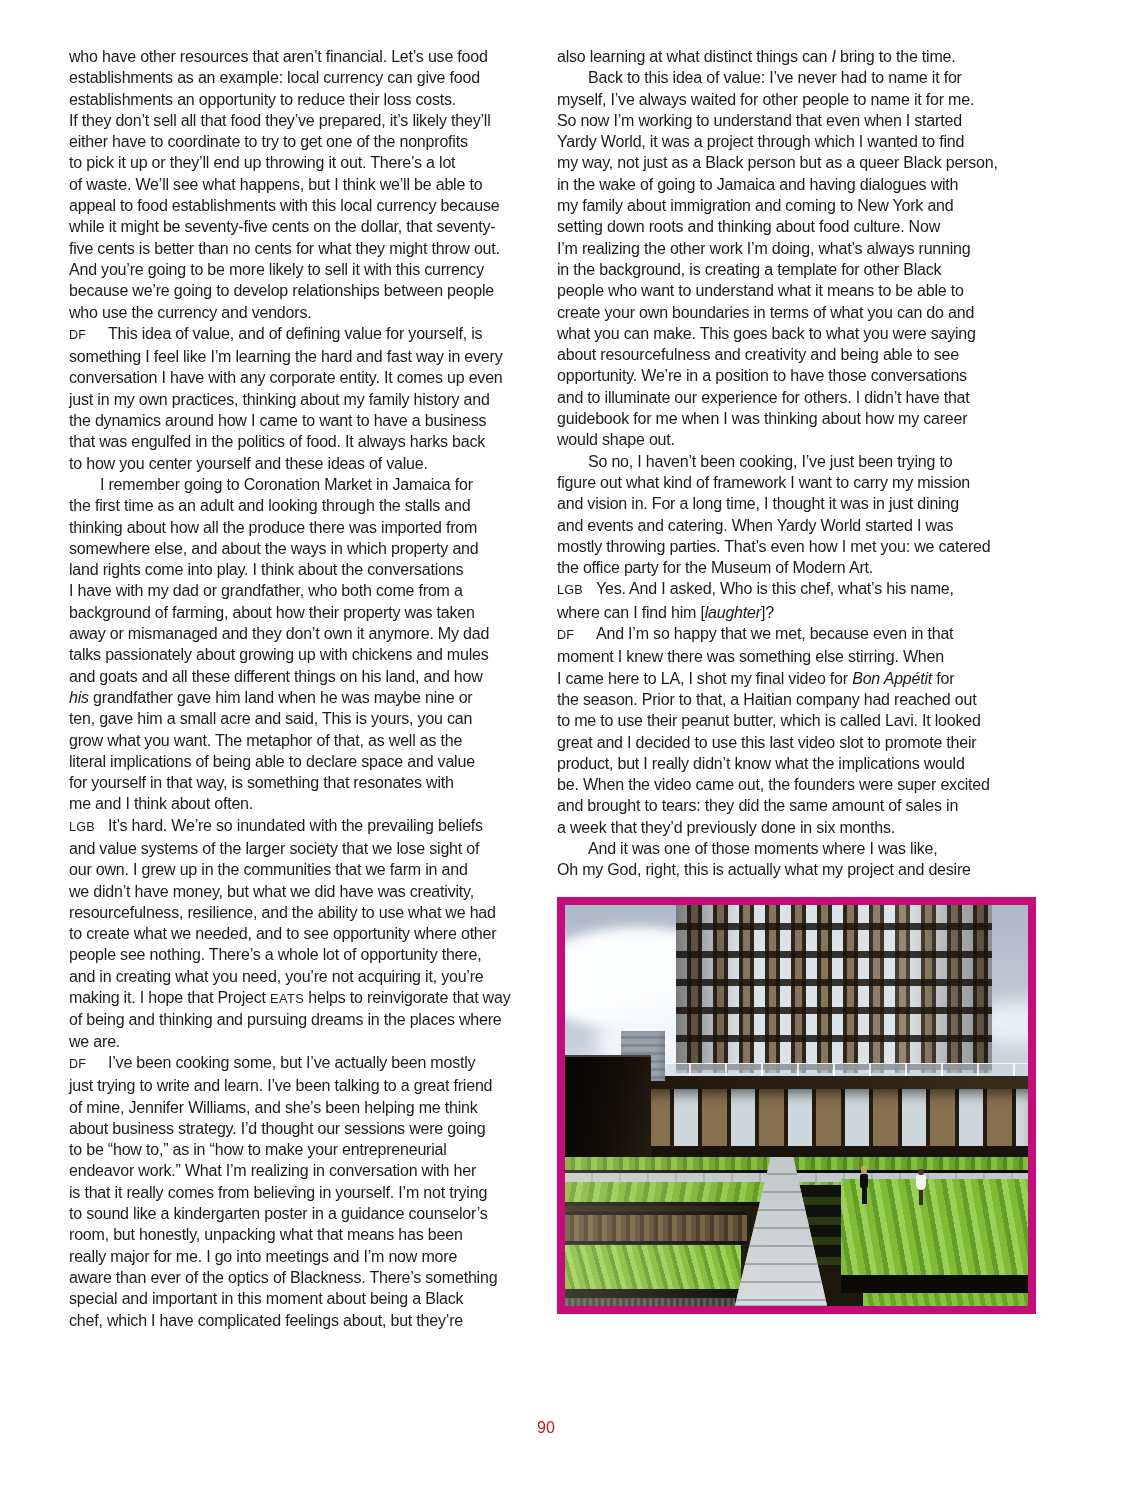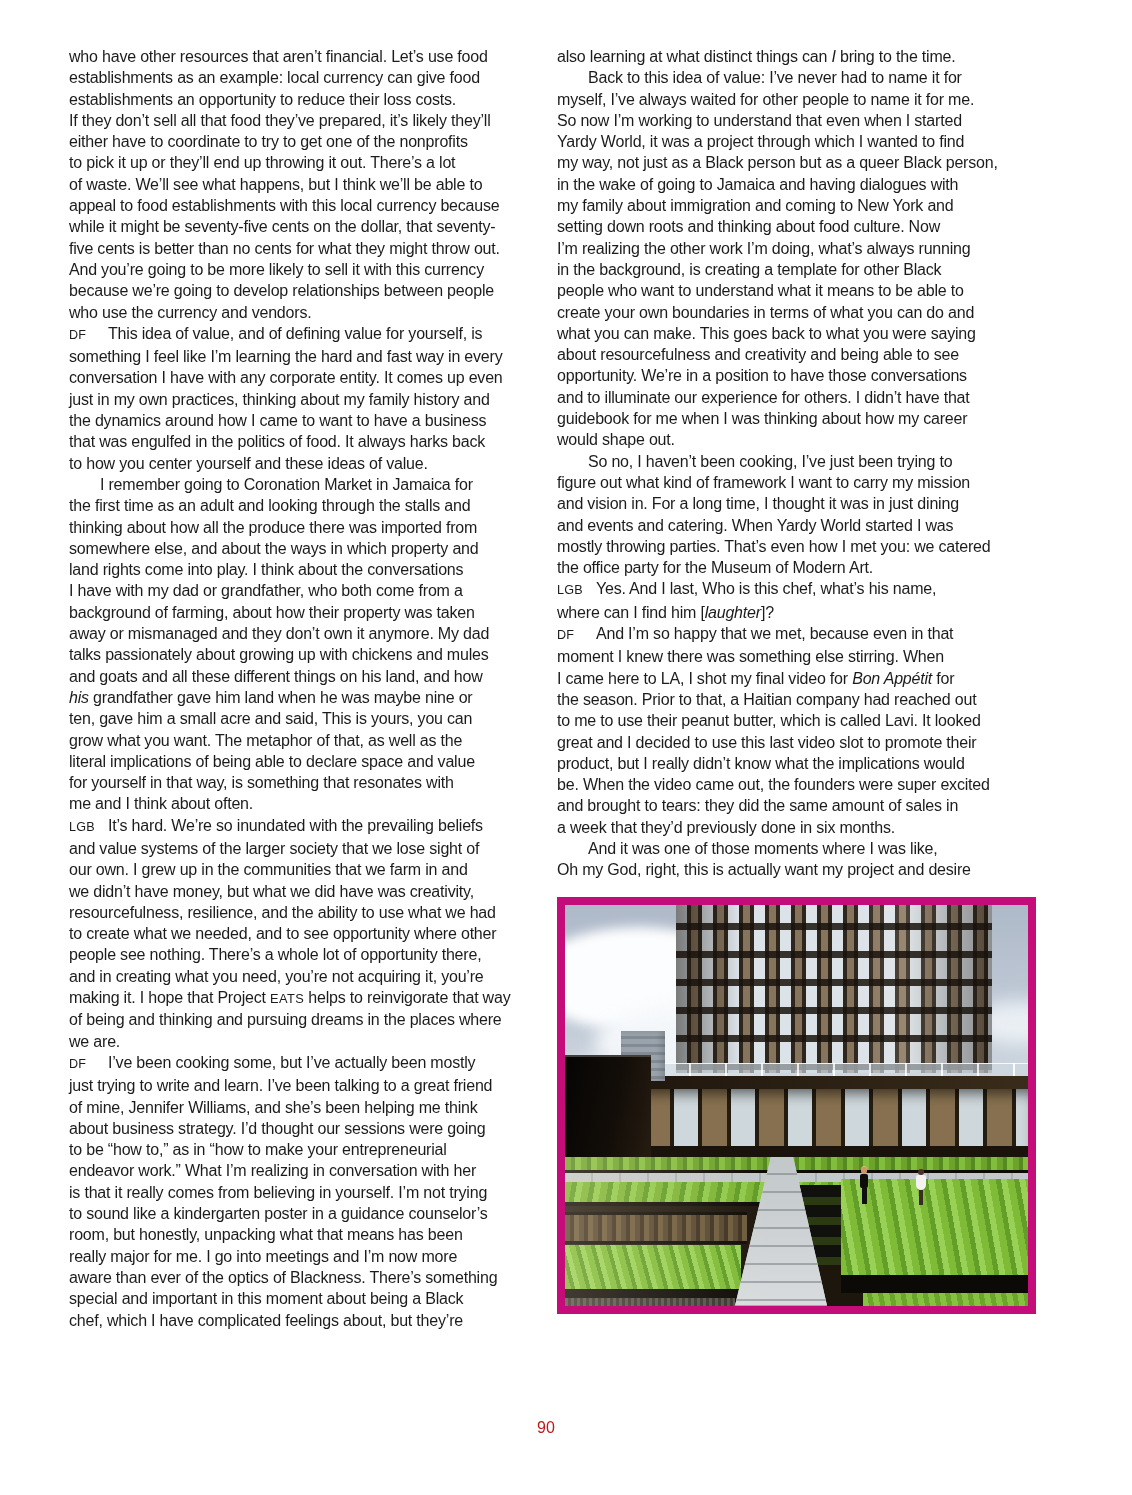--- a/index.html
+++ b/index.html
@@ -217,34 +217,34 @@
 opportunity. We’re in a position to have those conversations
 and to illuminate our experience for others. I didn’t have that
 guidebook for me when I was thinking about how my career
 would shape out.</span></p>
     <p class="para indent"><span class="s-plain">So no, I haven’t been cooking, I’ve just been trying to
 figure out what kind of framework I want to carry my mission
 and vision in. For a long time, I thought it was in just dining
 and events and catering. When Yardy World started I was
 mostly throwing parties. That’s even how I met you: we catered
 the office party for the Museum of Modern Art.</span></p>
-    <p class="para"><span class="s-label">LGB</span><span class="s-plain">Yes. And I last, Who is this chef, what’s his name,
+    <p class="para"><span class="s-label">LGB</span><span class="s-plain">Yes. And I asked, Who is this chef, what’s his name,
 where can I find him [</span><span class="s-italic">laughter</span><span class="s-plain">]?</span></p>
     <p class="para"><span class="s-label">DF</span><span class="s-plain">And I’m so happy that we met, because even in that
 moment I knew there was something else stirring. When
 I came here to LA, I shot my final video for </span><span class="s-italic">Bon Appétit</span><span class="s-plain"> for
 the season. Prior to that, a Haitian company had reached out
 to me to use their peanut butter, which is called Lavi. It looked
 great and I decided to use this last video slot to promote their
 product, but I really didn’t know what the implications would
 be. When the video came out, the founders were super excited
 and brought to tears: they did the same amount of sales in
 a week that they’d previously done in six months.</span></p>
     <p class="para indent"><span class="s-plain">And it was one of those moments where I was like,
-Oh my God, right, this is actually want my project and desire</span></p>
+Oh my God, right, this is actually what my project and desire</span></p>
 
 
     <figure class="photo-frame">
       <div class="photo">
         <div class="cloud c1"></div>
         <div class="cloud c2"></div>
         <div class="cloud c3"></div>
         <div class="cloud c4"></div>
         <div class="tower"></div>
         <div class="balustrade"></div>

